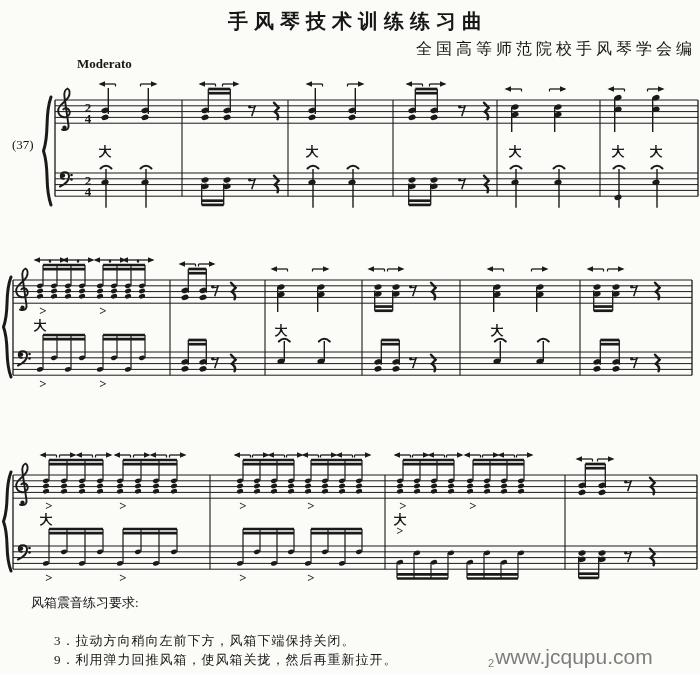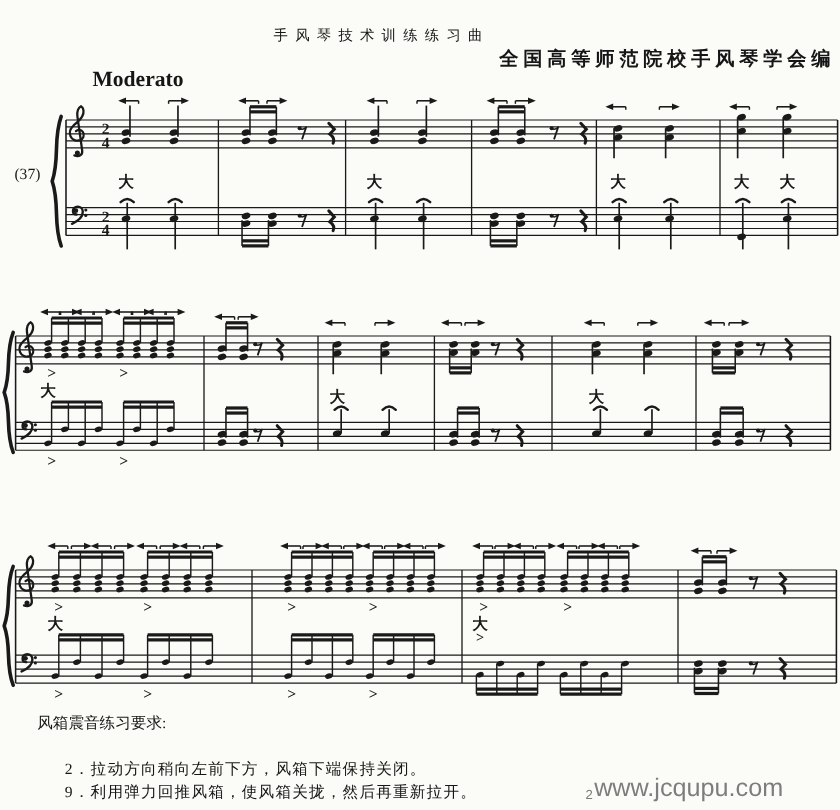--- a/index.html
+++ b/index.html
@@ -1,23 +1,23 @@
 <!DOCTYPE html>
 <html><head>
 <meta charset="utf-8">
 <style>
   html,body{margin:0;padding:0;background:#e8e8e8;}
   .page{position:relative;width:700px;height:675px;background:#fbfbf8;
         font-family:"Liberation Serif",serif;color:#161616;overflow:hidden;margin:0 auto;}
   #score{position:absolute;left:0;top:0;}
-  .title{position:absolute;top:21px;left:228px;font-size:12px;font-weight:normal;
+  .title{position:absolute;top:8px;left:228px;font-size:20px;font-weight:bold;
          letter-spacing:6px;white-space:nowrap;}
-  .byline{position:absolute;top:39px;right:4px;font-size:16px;font-weight:bold;
+  .byline{position:absolute;top:39px;right:4px;font-size:16px;font-weight:normal;
           letter-spacing:4px;white-space:nowrap;}
-  .tempo{position:absolute;top:56px;left:77px;font-size:18px;font-weight:bold;}
+  .tempo{position:absolute;top:56px;left:77px;font-size:13px;font-weight:bold;}
   .piece-no{position:absolute;top:137px;left:12px;font-size:13px;}
   .req{position:absolute;font-size:13px;letter-spacing:1px;white-space:nowrap;}
   #req-h{top:594px;left:31px;letter-spacing:0;}
   #req-1{top:612px;left:54px;}
   #req-2{top:632px;left:54px;}
   #req-3{top:651px;left:54px;}
   .watermark{position:absolute;top:645px;left:488px;font-family:"Liberation Sans",sans-serif;
              font-size:21px;color:#7d7d7d;white-space:nowrap;}
   .watermark .pre{font-size:11px;vertical-align:-3px;margin-right:1px;}
 </style>
@@ -740,17 +740,17 @@
         <path d="M650,548.74 L654.6,553.74 L650.8,557.74 Q655.6,561.24 653.6,565.24" stroke="#1a1a1a" stroke-width="2.5" fill="none" stroke-linecap="round"></path>
       </g>
     </svg>
 
   <div class="title">手风琴技术训练练习曲</div>
   <div class="byline">全国高等师范院校手风琴学会编</div>
   <div class="tempo">Moderato</div>
   <div class="piece-no">(37)</div>
 
   <div class="req" id="req-h">风箱震音练习要求:</div>
-  <div class="req" id="req-2">2．拉动方向稍向左前下方，风箱下端保持关闭。</div>
+  <div class="req" id="req-2">3．拉动方向稍向左前下方，风箱下端保持关闭。</div>
   <div class="req" id="req-3">9．利用弹力回推风箱，使风箱关拢，然后再重新拉开。</div>
 
   <div class="watermark"><span class="pre">2</span><span>www.jcqupu.com</span></div>
 </div>
 
 </body></html>

